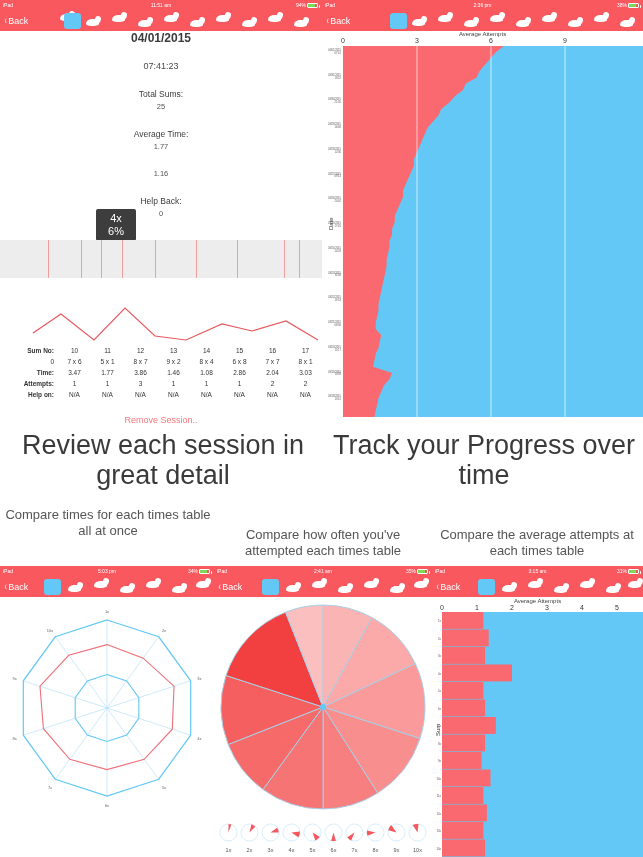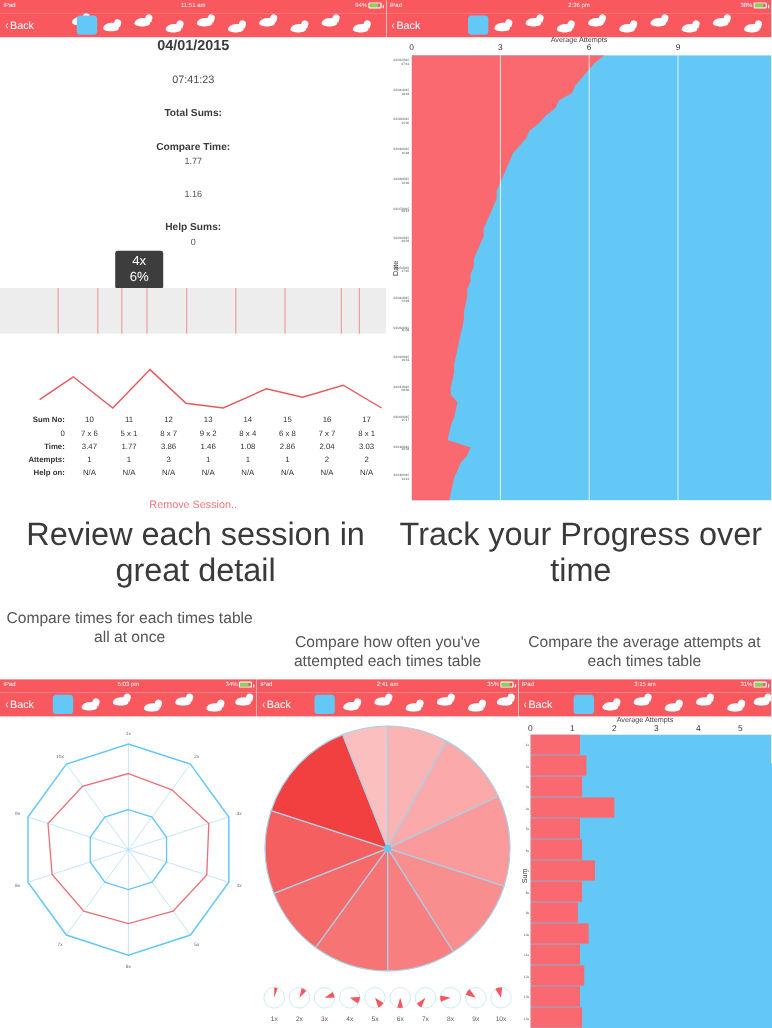--- a/index.html
+++ b/index.html
@@ -39,21 +39,21 @@
   
   .panel { position:absolute; background:#fff; overflow:hidden; }
 
   
   #p-session { left:0; top:0; width:322px; height:425px; }
   .sess-body { position:absolute; left:0; top:20px; width:100%;
     text-align:center; color:#3b3b3b; }
   .sess-date { font-size:12px; font-weight:bold; margin-top:11px; }
   .sess-time { font-size:9px; margin-top:16px; color:#4a4a4a; }
   .stat { margin-top:18px; }
-  .stat .lbl { font-size:8.5px; font-weight:bold; color:#3b3b3b; }
+  .stat .lbl { font-size:8.5px; font-weight:normal; color:#3b3b3b; }
   .stat .val { font-size:7.5px; color:#555; margin-top:3px; }
 
   .tooltip { position:absolute; background:#3d3d3d; color:#fff;
     text-align:center; border-radius:2px; font-size:11px; line-height:13px;
     padding:3px 6px; }
 
   .gridband { position:absolute; left:0; width:322px; height:38px;
     background:#ededed; }
   .gridband .vline { position:absolute; top:0; bottom:0; width:1px;
     background:#f08a8a; opacity:.8; }
@@ -131,30 +131,31 @@
       <span class="logotile" style="left:64px;"></span>
       <span class="back"><span class="chev">‹</span><span>Back</span></span>
     </div>
 
     <div class="sess-body">
       <div class="sess-date">04/01/2015</div>
       <div class="sess-time">07:41:23</div>
 
       <div class="stat">
         <div class="lbl">Total Sums:</div>
+        <div class="val">25</div>
       </div>
       <div class="stat">
-        <div class="lbl">Compare Time:</div>
+        <div class="lbl">Average Time:</div>
         <div class="val">1.77</div>
       </div>
       <div class="stat">
         <div class="val">1.16</div>
       </div>
       <div class="stat">
-        <div class="lbl">Help Sums:</div>
+        <div class="lbl">Help Back:</div>
         <div class="val">0</div>
       </div>
     </div>
 
     <div class="tooltip" style="left:96px;top:209px;width:40px;">
       <div>4x</div>
       <div>6%</div>
     </div>
 
     <div class="gridband" style="top:240px;">

